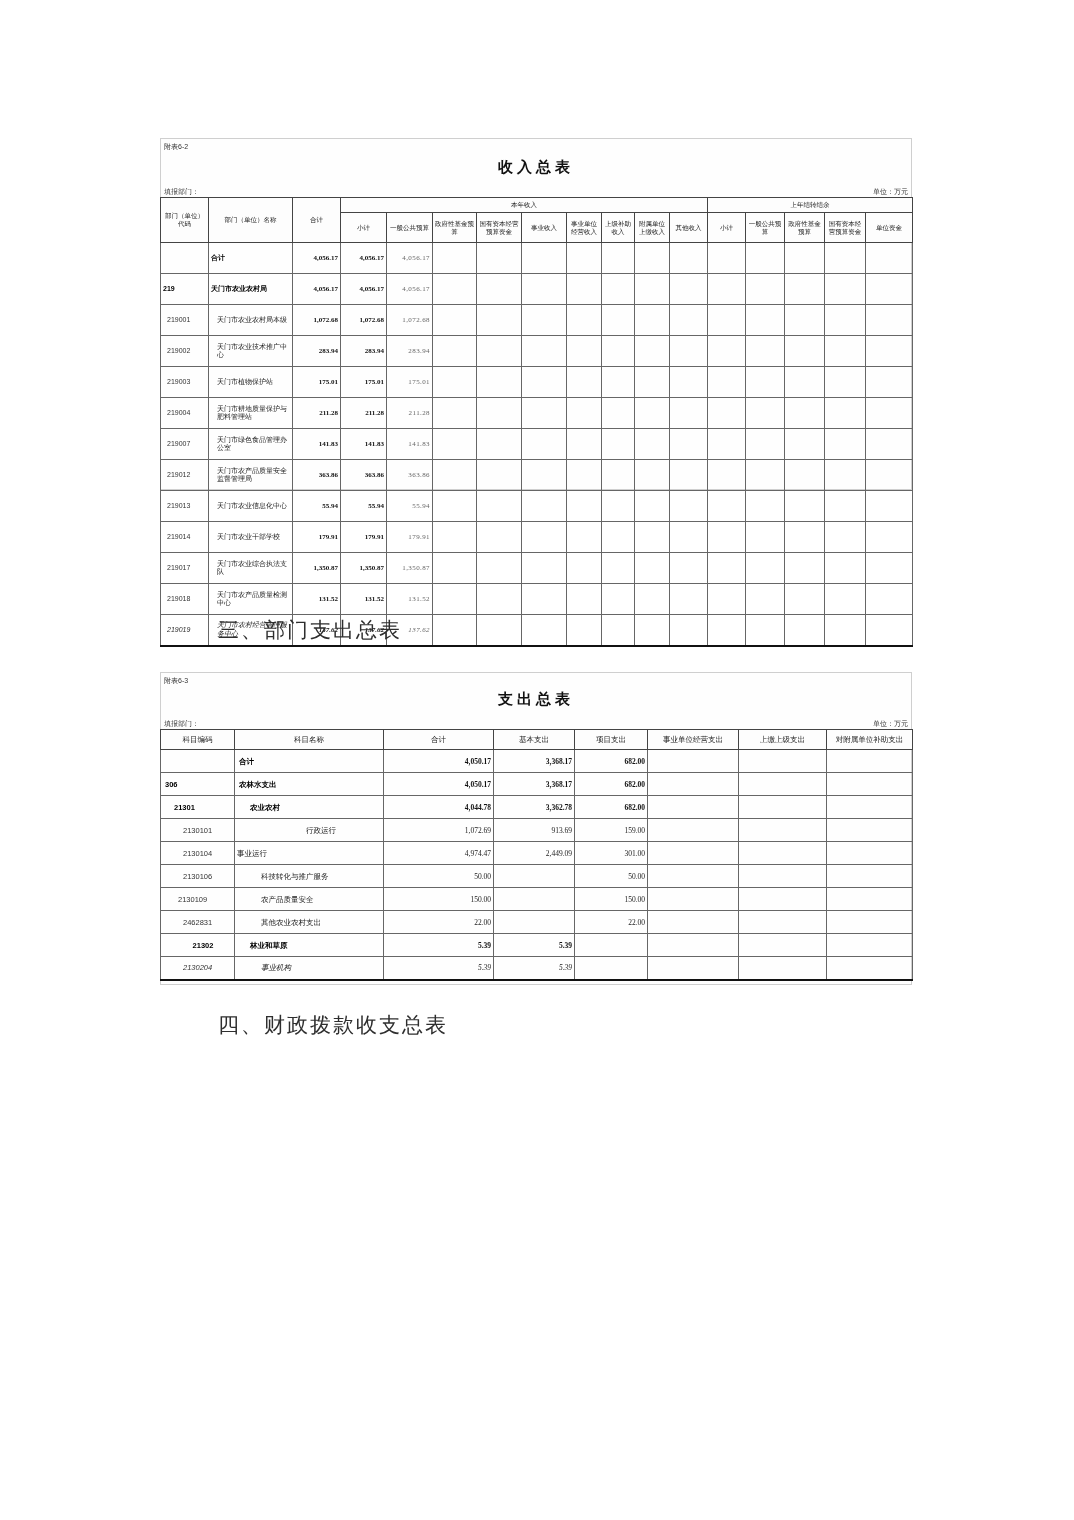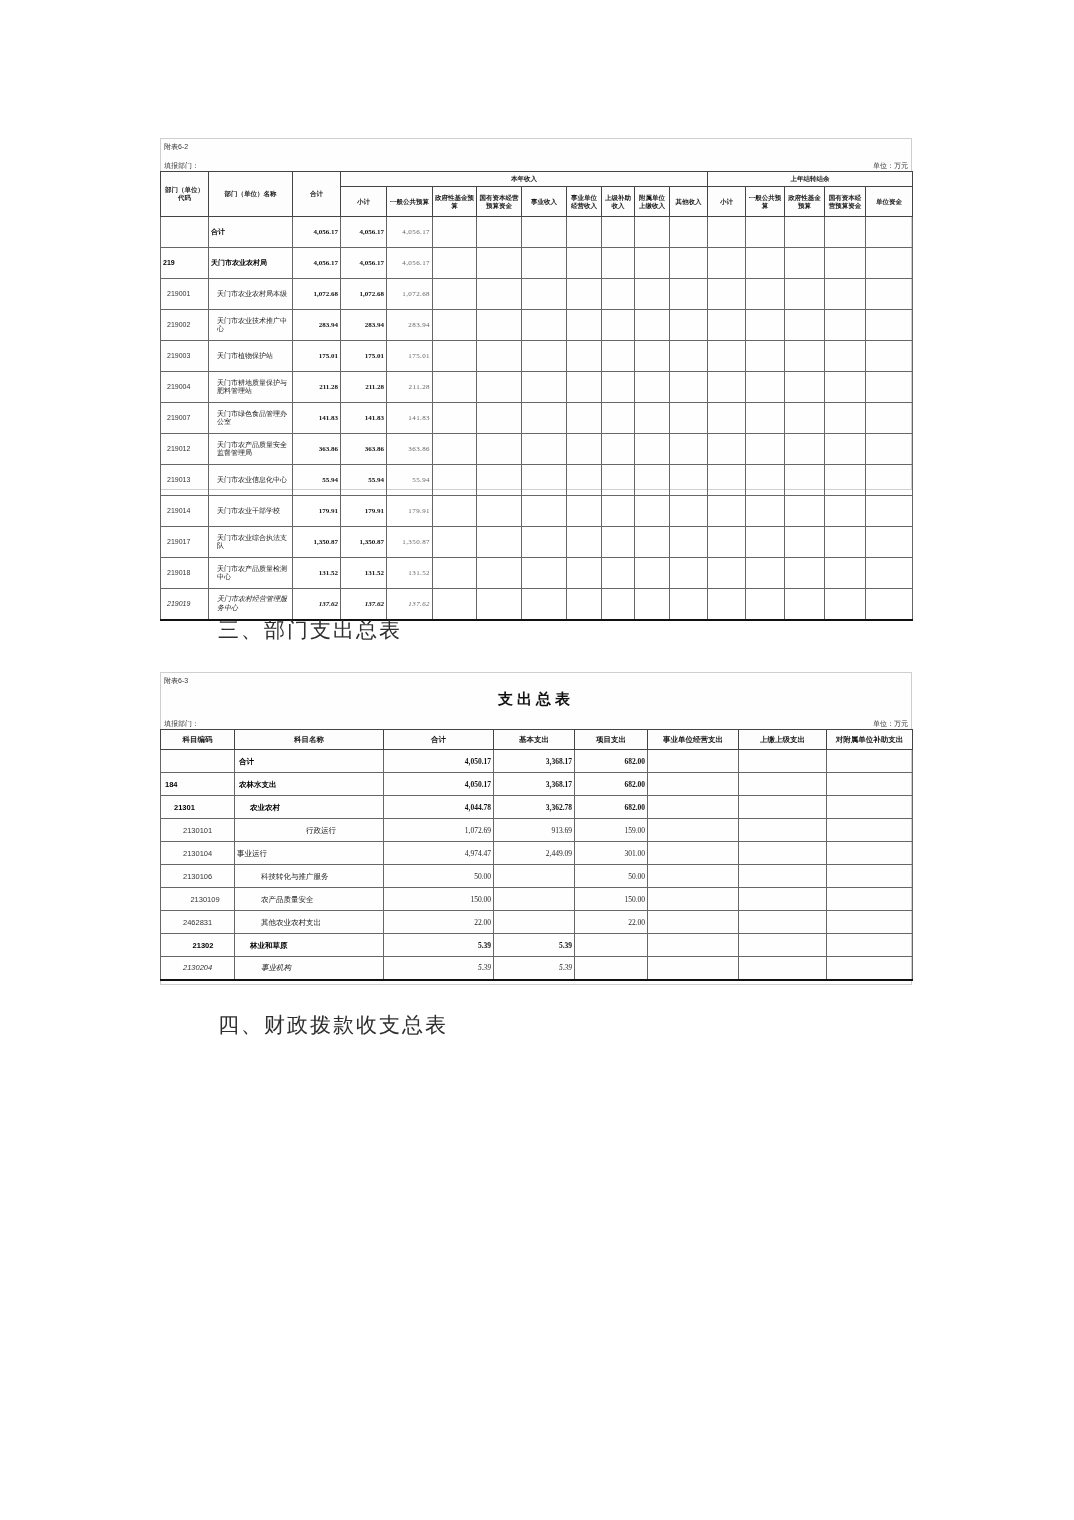--- a/index.html
+++ b/index.html
@@ -22,21 +22,21 @@
   .meta-row{
     display:flex;justify-content:space-between;align-items:flex-end;
     font-size:7px;color:#333;margin:10px 3px 1px 3px;line-height:9px;
   }
   table{border-collapse:collapse;table-layout:fixed;width:752px;margin:0 -1px 0 -1px;}
   th,td{
     border:1px solid #666;padding:0 2px;overflow:hidden;
     font-size:7px;line-height:1.2;color:#222;box-sizing:border-box;
   }
   thead th{
-    text-align:center;vertical-align:middle;font-weight:bold;color:#1a1a1a;
+    text-align:center;vertical-align:middle;font-weight:normal;color:#1a1a1a;
     padding:1px 1px;background:#fdfdfd;border-color:#444;
   }
   #income-table thead th{font-size:6.5px;}
   #income-table tbody tr{height:31px;}
   #expenditure-table thead tr{height:20px;}
   #expenditure-table thead th{font-size:7.5px;}
   #expenditure-table tbody tr{height:23px;}
   #expenditure-table tbody td{font-size:7.5px;}
   td.code{text-align:left;vertical-align:middle;color:#333;}
   td.name{text-align:left;vertical-align:middle;color:#222;}
@@ -50,20 +50,21 @@
     font-family:"Liberation Serif", serif;letter-spacing:2px;
   }
   #section-heading-3{top:616px;}
   #section-heading-4{top:1011px;}
 </style>
 </head>
 <body>
 
 <div class="sheet" id="income-sheet">
   <div class="corner-label">附表6-2</div>
+  <div class="sheet-title">收入总表</div>
   <div class="meta-row">
     <span>填报部门：</span>
     <span>单位：万元</span>
   </div>
   <table id="income-table">
       <colgroup>
         <col style="width: 48px;">
         <col style="width: 84px;">
         <col style="width: 48px;">
         <col style="width: 46px;">
@@ -395,21 +396,21 @@
           <td class="code bold" style="padding-left: 4px;"></td>
           <td class="name bold" style="padding-left: 4px;">合计</td>
           <td class="num strong">4,050.17</td>
           <td class="num strong">3,368.17</td>
           <td class="num strong">682.00</td>
           <td class="num"></td>
           <td class="num"></td>
           <td class="num"></td>
         </tr>
         <tr>
-          <td class="code bold" style="padding-left: 4px;">184</td>
+          <td class="code bold" style="padding-left: 4px;">306</td>
           <td class="name bold" style="padding-left: 4px;">农林水支出</td>
           <td class="num strong">4,050.17</td>
           <td class="num strong">3,368.17</td>
           <td class="num strong">682.00</td>
           <td class="num"></td>
           <td class="num"></td>
           <td class="num"></td>
         </tr>
         <tr>
           <td class="code bold" style="padding-left: 13px;">21301</td>
@@ -445,21 +446,21 @@
           <td class="code" style="padding-left: 22px;">2130106</td>
           <td class="name" style="padding-left: 26px;">科技转化与推广服务</td>
           <td class="num">50.00</td>
           <td class="num"></td>
           <td class="num">50.00</td>
           <td class="num"></td>
           <td class="num"></td>
           <td class="num"></td>
         </tr>
         <tr>
-          <td class="code" style="padding-left: 17px; text-align: center;">2130109</td>
+          <td class="code" style="padding-left: 17px;">2130109</td>
           <td class="name" style="padding-left: 26px;">农产品质量安全</td>
           <td class="num">150.00</td>
           <td class="num"></td>
           <td class="num">150.00</td>
           <td class="num"></td>
           <td class="num"></td>
           <td class="num"></td>
         </tr>
         <tr>
           <td class="code" style="padding-left: 22px;">2462831</td>

